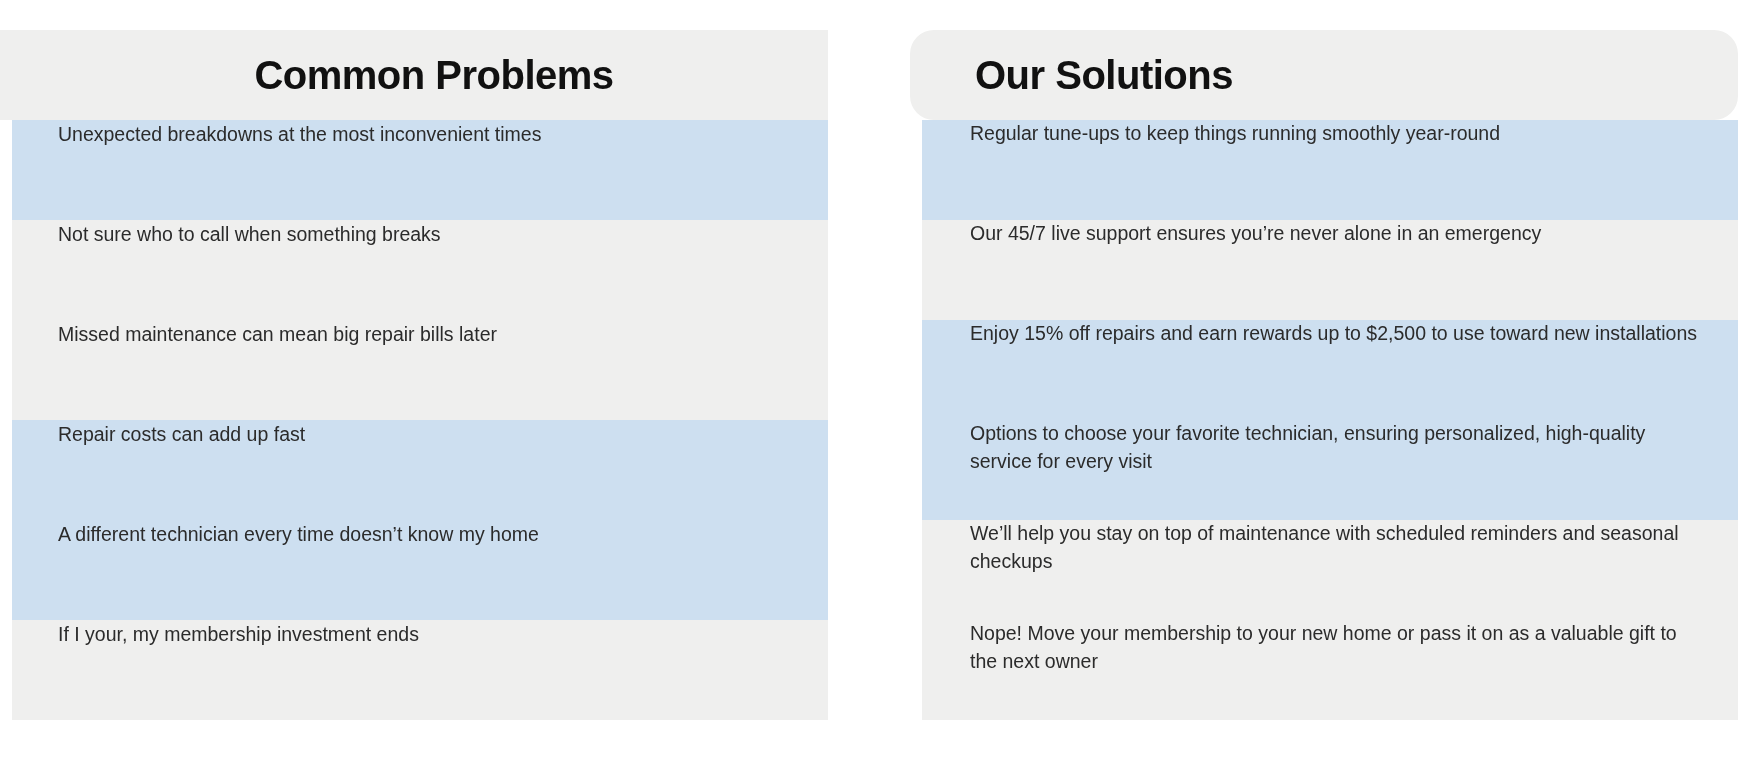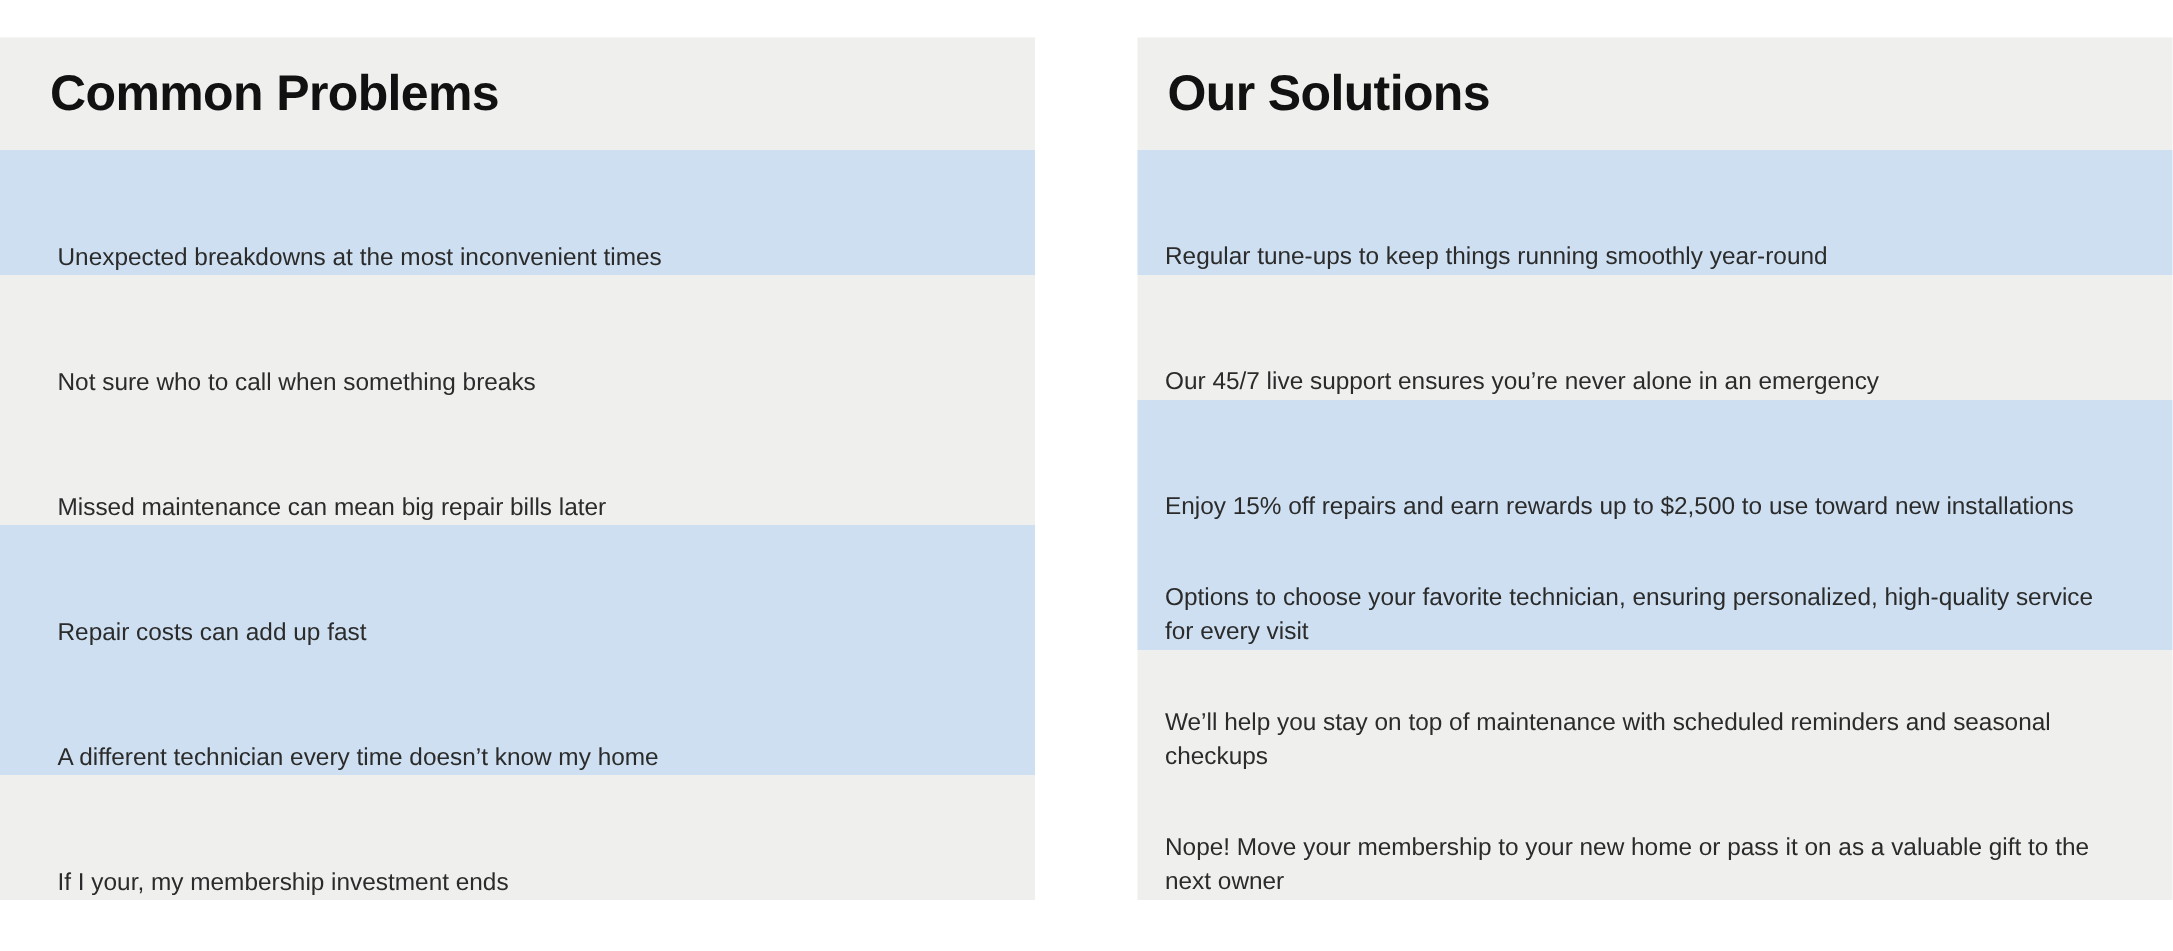--- a/index.html
+++ b/index.html
@@ -28,45 +28,46 @@
   .column-left { left: 0px; }
   .column-right { left: 910px; }
 
   .col-header {
     background: #efefee;
     height: 90px;
     display: flex;
     align-items: center;
     box-sizing: border-box;
   }
-  .col-header-left { padding-left: 40px; }
-  .col-header-right { padding-left: 24px; }
+  .col-header-left { padding-left: 40px; justify-content: center; }
+  .col-header-right { padding-left: 65px; border-radius: 24px; }
 
   .col-title {
     font-size: 40px;
     font-weight: bold;
     letter-spacing: -0.5px;
     color: #111111;
     line-height: 1;
   }
 
   .rows {
     display: block;
   }
   .row {
     min-height: 100px;
     display: flex;
-    align-items: flex-end;
+    align-items: flex-start;
     box-sizing: border-box;
+    margin-left: 12px;
   }
   .row.alt  { background: #cddff0; }
   .row.base { background: #efefee; }
 
   .row-left  { padding-left: 46px; padding-right: 40px; }
-  .row-right { padding-left: 22px; padding-right: 40px; }
+  .row-right { padding-left: 48px; padding-right: 40px; }
 
   .row-text {
     font-size: 19.5px;
     line-height: 1.45;
     color: #2b2b2b;
     font-weight: 400;
   }
   .column-right .row-text { line-height: 1.42; }
 </style>
 </head>

